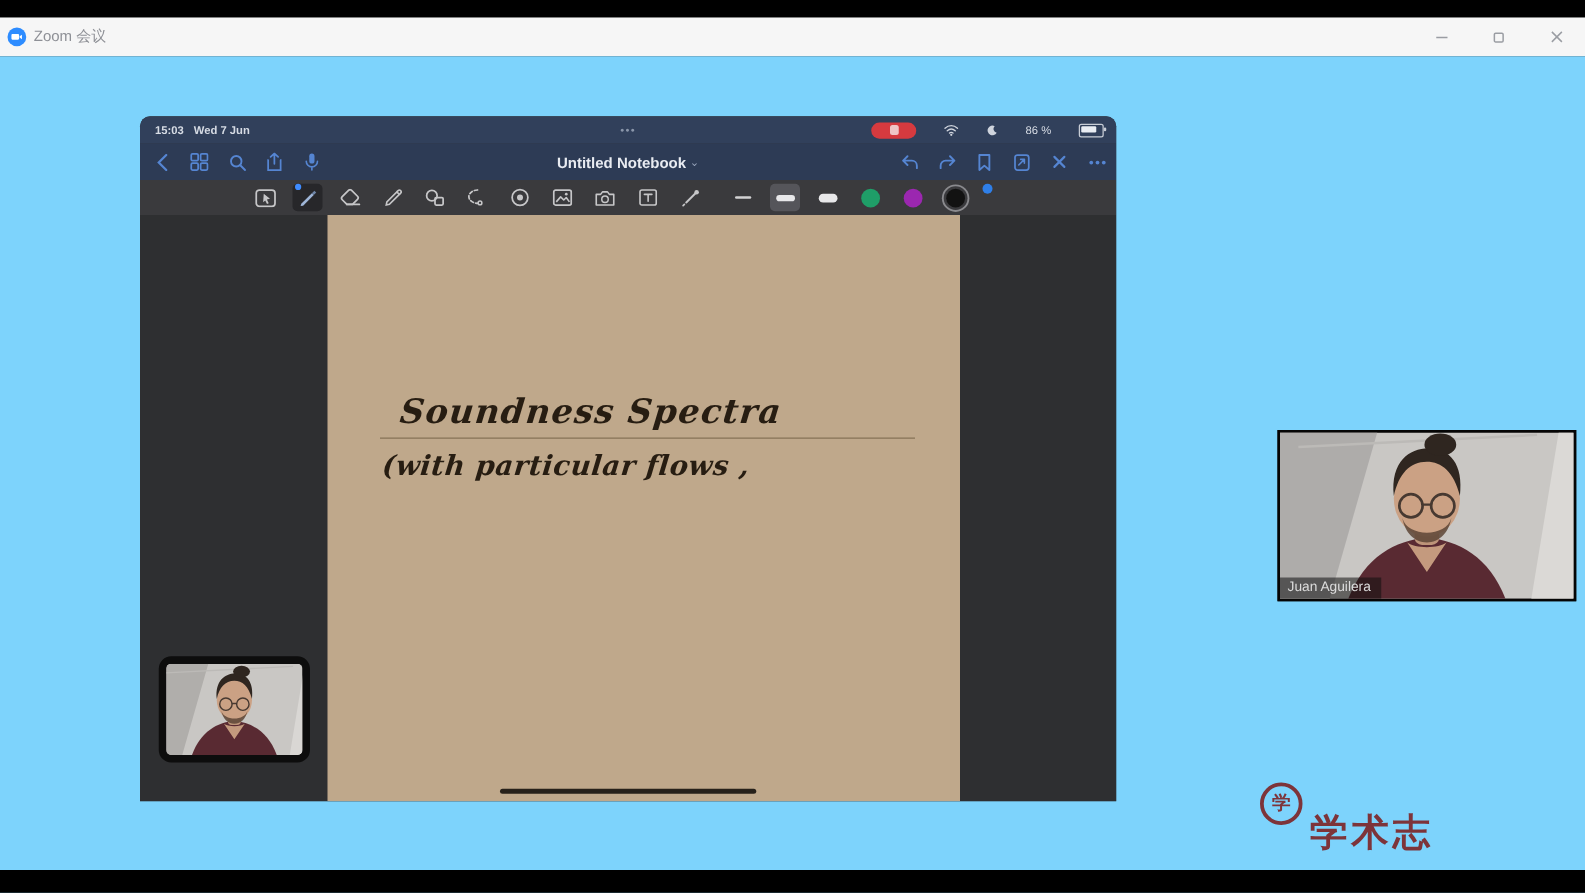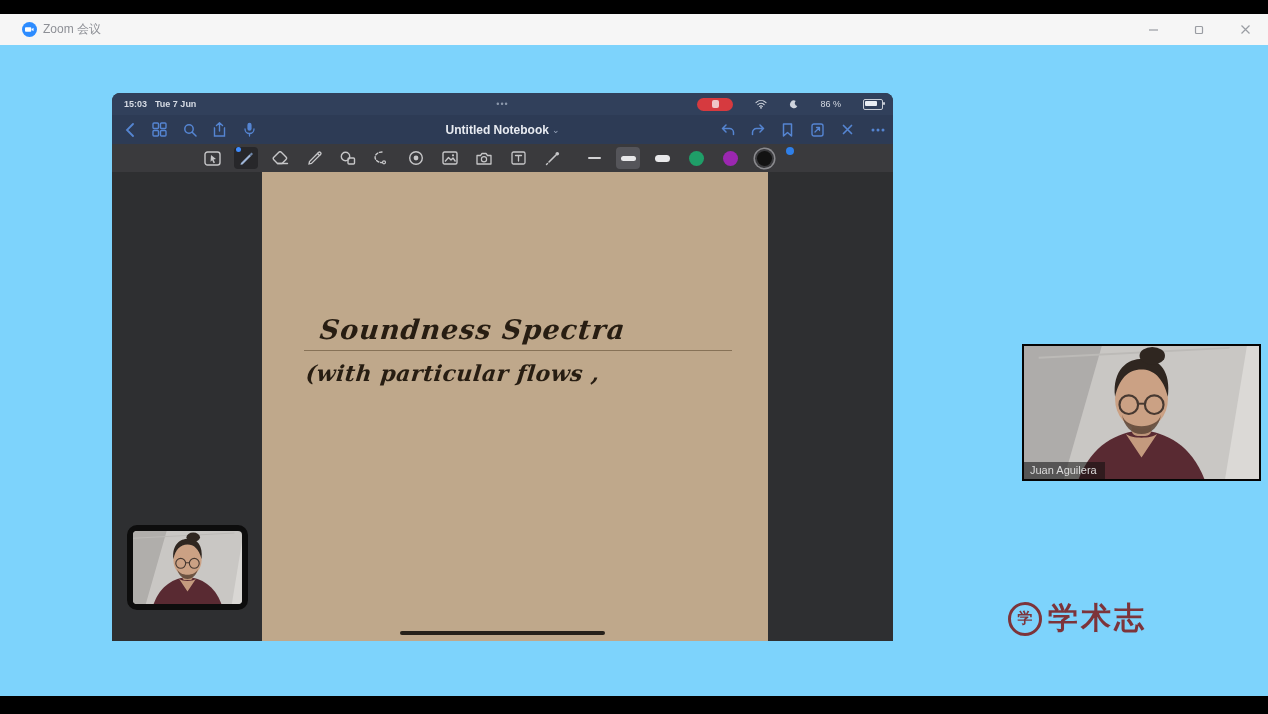--- a/index.html
+++ b/index.html
@@ -4,21 +4,21 @@
 <style>
   html,body{margin:0;padding:0;background:#000;}
   .stage{position:relative;width:1268px;height:714px;overflow:hidden;
          font-family:"Liberation Sans",sans-serif;background:#1a1c1e;}
   .bar-top{position:absolute;left:0;top:0;width:1268px;height:14px;background:#000;}
   .bar-bottom{position:absolute;left:0;top:696px;width:1268px;height:18px;background:#000;}
 
   
   .titlebar{position:absolute;left:0;top:14px;width:1268px;height:31px;background:#f6f6f6;
             display:flex;align-items:center;justify-content:space-between;}
-  .title-left{display:flex;align-items:center;gap:6px;padding-left:22px;}
+  .title-left{display:flex;align-items:center;gap:6px;padding-left:6px;}
   .zoom-logo{width:15px;height:15px;border-radius:50%;background:#2d8cff;display:flex;
              align-items:center;justify-content:center;}
   .app-title{font-size:12px;color:#8e9096;}
   .win-controls{display:flex;align-items:center;height:100%;}
   .win-btn{width:46px;height:100%;display:flex;align-items:center;justify-content:center;color:#9a9da3;}
 
   
   .meeting{position:absolute;left:0;top:45px;width:1268px;height:651px;background:#7dd3fc;}
 
   
@@ -84,21 +84,21 @@
                border:2px solid #050505;box-sizing:border-box;overflow:hidden;margin-top:44px;}
   .participant svg{width:100%;height:100%;display:block;}
   .name-label{position:absolute;left:0;bottom:0;padding:2px 8px 3px 6px;background:rgba(15,15,15,.55);
               color:#dcdcdc;font-size:11px;}
 
   
   .watermark{position:absolute;left:1008px;top:553px;display:flex;align-items:center;gap:6px;
              color:#7d1919;opacity:.85;}
   .wm-logo{width:28px;height:28px;border:3px solid #7d1919;border-radius:50%;display:flex;
            align-items:center;justify-content:center;font-size:15px;font-weight:bold;}
-  .wm-text{font-size:30px;font-weight:bold;letter-spacing:3px;font-family:"Liberation Sans",sans-serif;}
+  .wm-text{font-size:30px;font-weight:bold;letter-spacing:3px;font-family:"Liberation Sans",sans-serif;margin-top:48px;}
 
   svg{display:block;}
 </style>
 </head>
 <body>
 
 <div class="stage">
 
   <div class="bar-top"></div>
 
@@ -130,21 +130,21 @@
     </div>
   </div>
 
   <div class="meeting">
 
     <div class="shared">
 
       <div class="statusbar">
         <span class="sb-left">
           <span>15:03</span>
-          <span>Tue 7 Jun</span>
+          <span>Wed 7 Jun</span>
         </span>
         <span class="sb-center">•••</span>
         <span class="sb-right">
           <span class="rec-pill">
               <span class="rec-dot"></span>
             </span>
           <svg width="12" height="10" viewBox="0 0 12 10">
               <path d="M1,3.6 C4,0.8 8,0.8 11,3.6 M2.8,5.6 C4.8,3.9 7.2,3.9 9.2,5.6 M4.6,7.4 C5.4,6.8 6.6,6.8 7.4,7.4" fill="none" stroke="#cfd4dd" stroke-width="1.1" stroke-linecap="round"></path>
               <circle cx="6" cy="8.8" r="0.9" fill="#cfd4dd"></circle>
             </svg>

